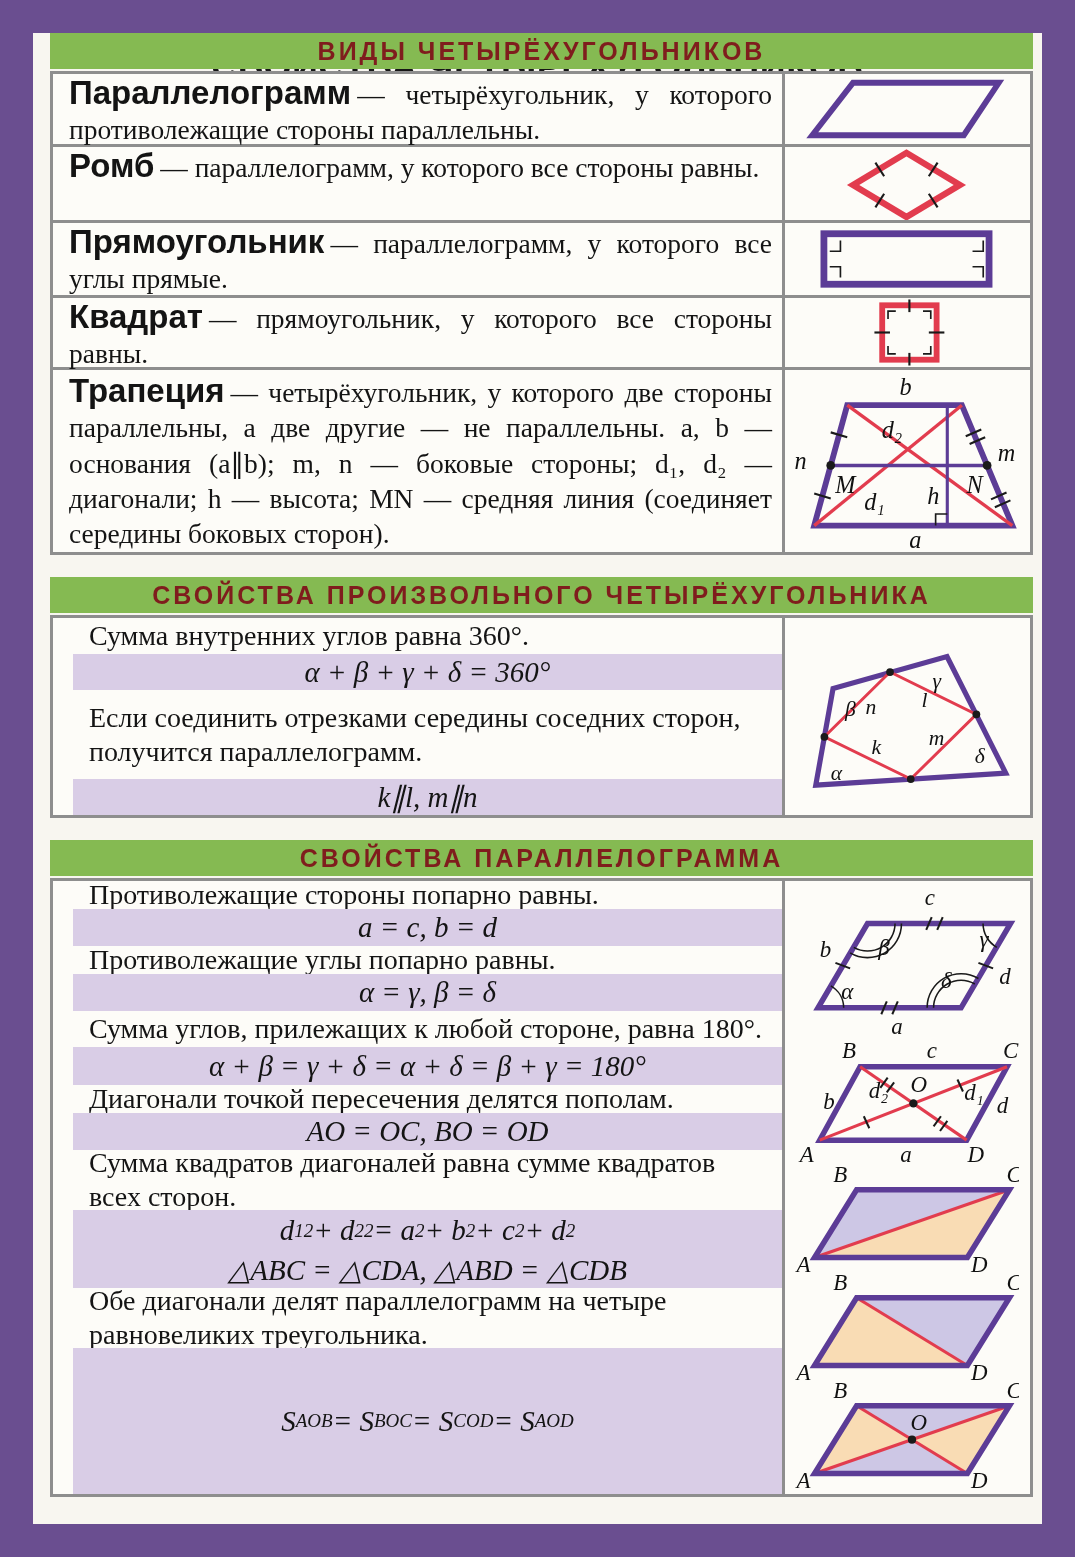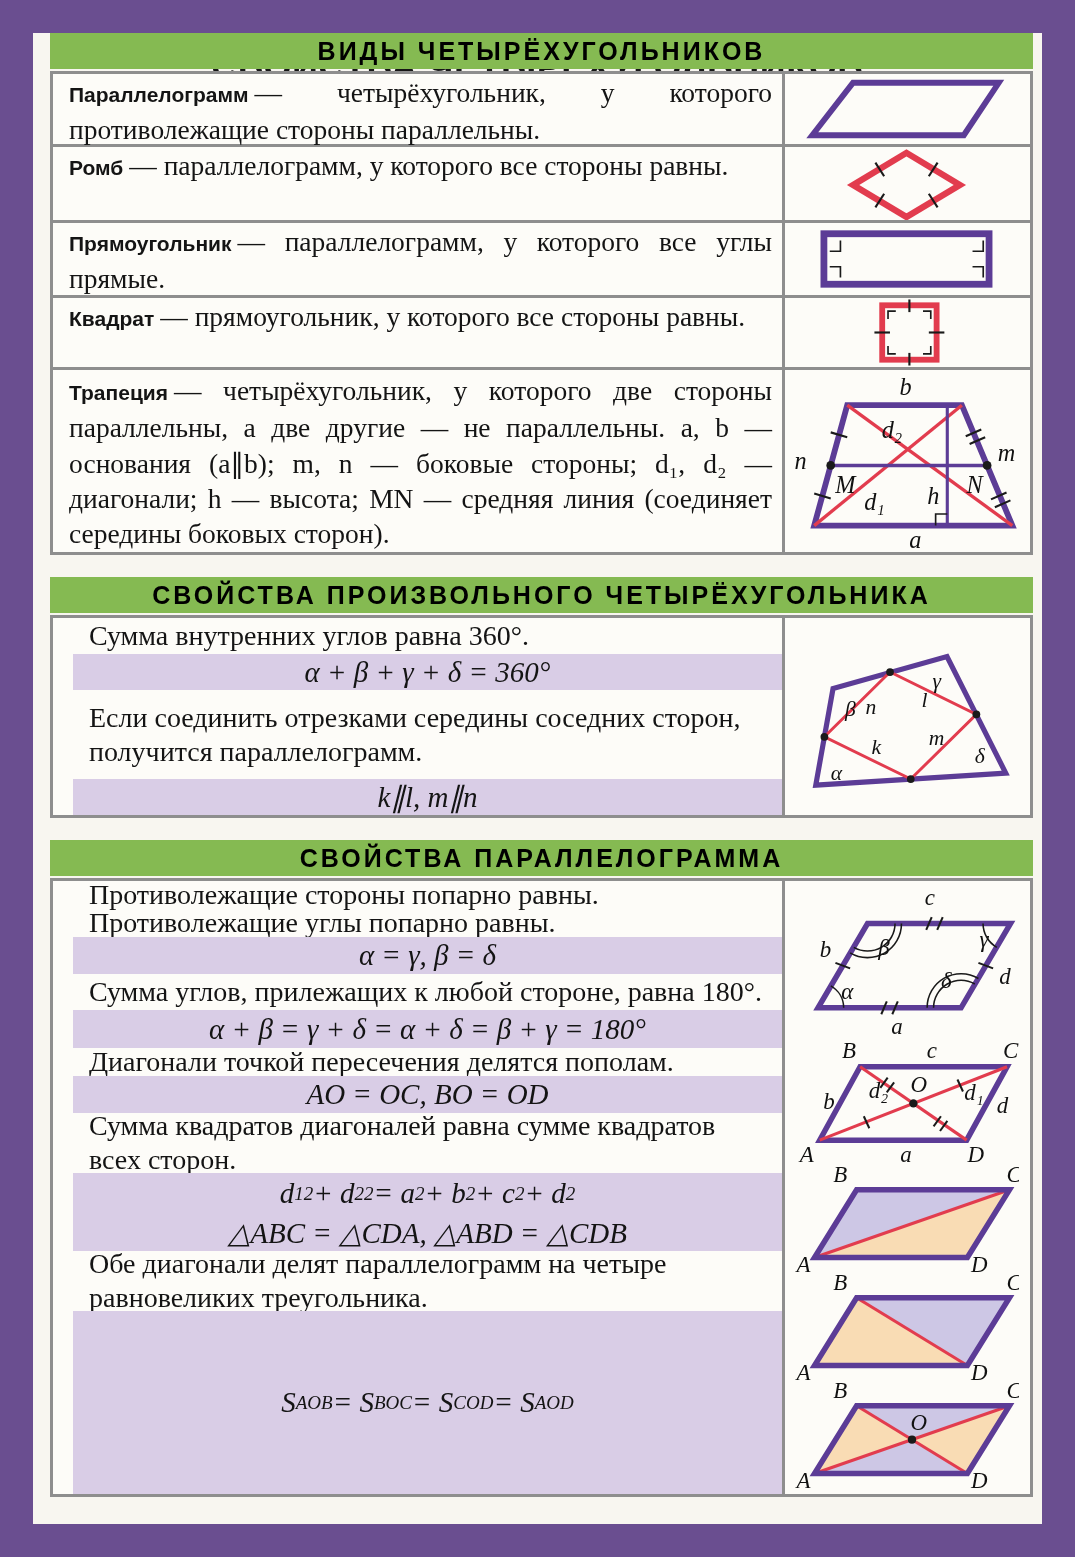--- a/index.html
+++ b/index.html
@@ -3,32 +3,32 @@
 <meta charset="utf-8">
 <style>
   *{box-sizing:border-box;margin:0;padding:0}
   body{width:1075px;height:1557px;background:#6a4e90;position:relative;
        font-family:"Liberation Serif",serif;color:#141414;}
   .page{position:absolute;left:33px;top:33px;width:1009px;height:1491px;background:#f8f6f0;}
   .content{position:absolute;left:17px;top:0;width:983px;}
   .title{margin:12px 0 6px;height:44px;line-height:44px;text-align:center;
          font-family:"Liberation Sans",sans-serif;font-weight:bold;font-size:36px;
          letter-spacing:.5px;color:#161616;}
-  .green-header{height:36px;background:#85ba52;color:#000000;
+  .green-header{height:36px;background:#85ba52;color:#7f1d1d;
          font-family:"Liberation Sans",sans-serif;font-weight:bold;font-size:25px;
          letter-spacing:3px;display:flex;align-items:center;justify-content:center;
          margin-bottom:2px;}
   .mt6{margin-top:22px}
   .table{border:3px solid #8e8e8e;background:#fdfcf8;}
   
   .trow{display:flex;border-bottom:3px solid #8e8e8e;}
   .trow:last-child{border-bottom:none}
   .tcell-text{width:732px;border-right:3px solid #8e8e8e;padding:1px 10px 0 16px;
               font-size:27.5px;line-height:35px;text-align:justify;}
-  .term{font-family:"Liberation Sans",sans-serif;font-weight:bold;font-size:21px;margin-right:6px;}
+  .term{font-family:"Liberation Sans",sans-serif;font-weight:bold;font-size:33px;margin-right:6px;}
   .tcell-diag{width:242px;display:flex;align-items:center;justify-content:center;overflow:hidden;}
   .r1{height:73px}.r2{height:76px}.r3{height:75px}.r4{height:72px}.r5{height:182px}
   .r5 .tcell-text{padding-top:3px;line-height:35.3px}
   
   .sec-table{display:flex}
   .sec-left{width:732px;border-right:3px solid #8e8e8e;display:flex;flex-direction:column;padding-left:20px;}
   .sec-right{width:242px;display:flex;flex-direction:column;align-items:center;
              justify-content:space-between;padding:4px 0;overflow:hidden;}
   .sec-right.center{justify-content:center}
   .prow-text{display:flex;align-items:center;padding:0 8px 0 16px;font-size:28px;line-height:34px;}
@@ -176,20 +176,21 @@
           <text x="88" y="146" text-anchor="middle">k</text>
           <text x="158" y="136" text-anchor="middle">m</text>
         </svg>
       </div>
     </div>
 
     <div class="green-header mt6">СВОЙСТВА ПАРАЛЛЕЛОГРАММА</div>
     <div class="table sec-table">
       <div class="sec-left">
         <div class="prow-text h35">Противолежащие стороны попарно равны.</div>
+        <div class="prow-formula h37">a = c, b = d</div>
         <div class="prow-text h35">Противолежащие углы попарно равны.</div>
         <div class="prow-formula h37">α = γ, β = δ</div>
         <div class="prow-text h36">Сумма углов, прилежащих к любой стороне, равна 180°.</div>
         <div class="prow-formula h38">α + β = γ + δ = α + δ = β + γ = 180°</div>
         <div class="prow-text h35">Диагонали точкой пересечения делятся пополам.</div>
         <div class="prow-formula h37">AO = OC, BO = OD</div>
         <div class="prow-text h70">Сумма квадратов диагоналей равна сумме квадратов всех сторон.</div>
         <div class="prow-formula h41">d<sub>1</sub><sup>2</sup> + d<sub>2</sub><sup>2</sup> = a<sup>2</sup> + b<sup>2</sup> + c<sup>2</sup> + d<sup>2</sup></div>
         <div class="prow-formula h37">△ABC = △CDA, △ABD = △CDB</div>
         <div class="prow-text h70">Обе диагонали делят параллелограмм на четыре равновеликих треугольника.</div>

